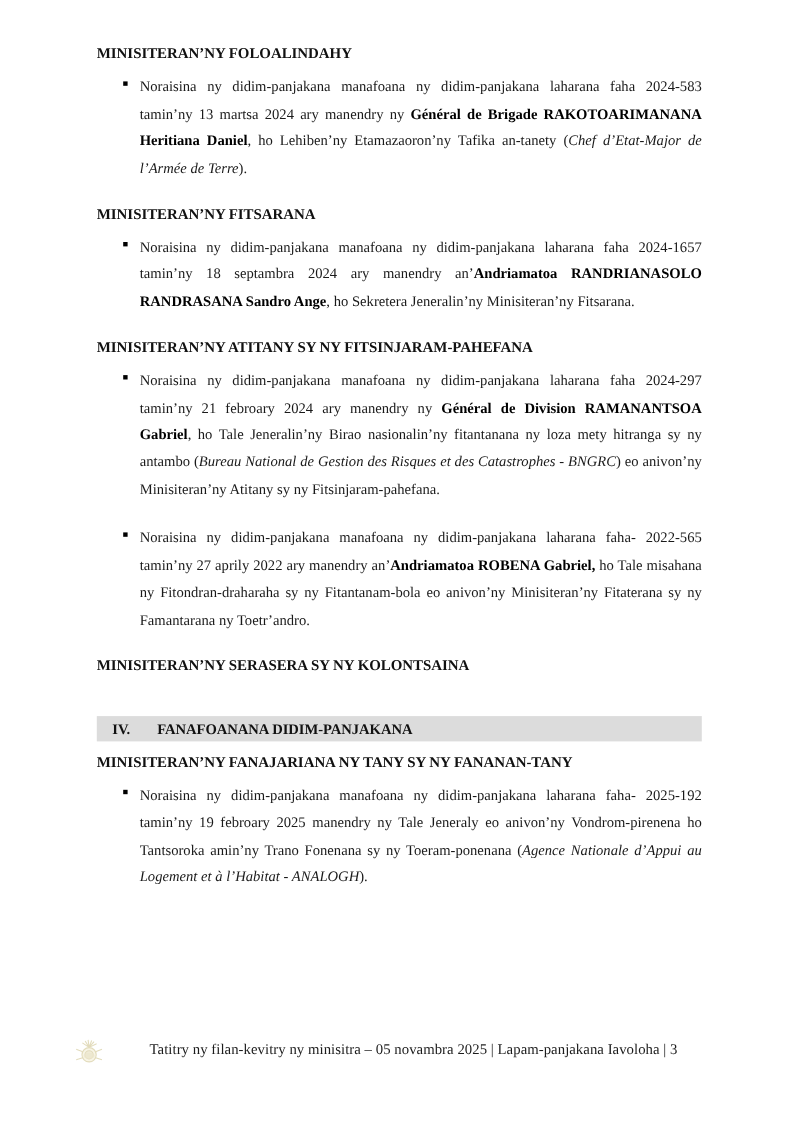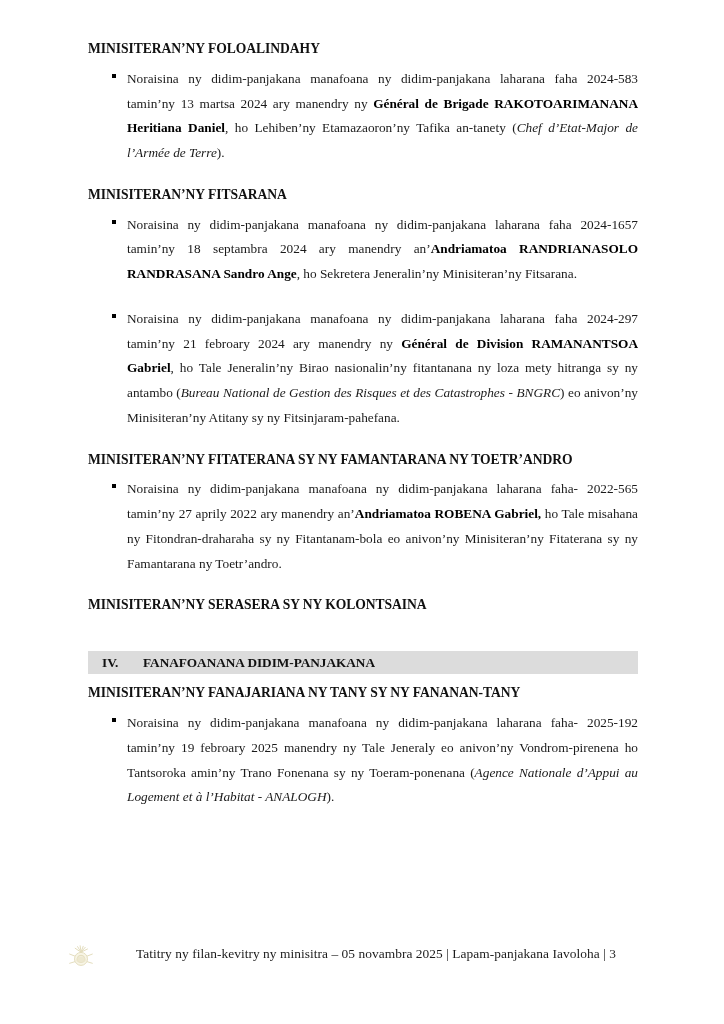--- a/index.html
+++ b/index.html
@@ -138,28 +138,28 @@
     <div class="spacer-sm"></div>
 
     <h2 class="ministry-heading">MINISITERAN’NY FITSARANA</h2>
     <div class="bullet-item">
       <span class="marker"></span>
       <div class="bullet-text"><span>Noraisina ny didim-panjakana manafoana ny didim-panjakana laharana faha 2024-1657 tamin’ny 18 septambra 2024 ary manendry an’</span><b>Andriamatoa RANDRIANASOLO RANDRASANA Sandro Ange</b><span>, ho Sekretera Jeneralin’ny Minisiteran’ny Fitsarana.</span></div>
     </div>
 
     <div class="spacer-sm"></div>
 
+    <h2 class="ministry-heading">MINISITERAN’NY ATITANY SY NY FITSINJARAM-PAHEFANA</h2>
     <div class="bullet-item">
       <span class="marker"></span>
       <div class="bullet-text"><span>Noraisina ny didim-panjakana manafoana ny didim-panjakana laharana faha 2024-297 tamin’ny 21 febroary 2024 ary manendry ny </span><b>Général de Division RAMANANTSOA Gabriel</b><span>, ho Tale Jeneralin’ny Birao nasionalin’ny fitantanana ny loza mety hitranga sy ny antambo (</span><i>Bureau National de Gestion des Risques et des Catastrophes - BNGRC</i><span>) eo anivon’ny Minisiteran’ny Atitany sy ny Fitsinjaram-pahefana.</span></div>
     </div>
 
     <div class="spacer-sm"></div>
 
-    <h2 class="ministry-heading">MINISITERAN’NY FITATERANA SY NY FAMANTARANA NY TOETR’ANDRO</h2>
     <div class="bullet-item">
       <span class="marker"></span>
       <div class="bullet-text"><span>Noraisina ny didim-panjakana manafoana ny didim-panjakana laharana faha- 2022-565 tamin’ny 27 aprily 2022 ary manendry an’</span><b>Andriamatoa ROBENA Gabriel,</b><span> ho Tale misahana ny Fitondran-draharaha sy ny Fitantanam-bola eo anivon’ny Minisiteran’ny Fitaterana sy ny Famantarana ny Toetr’andro.</span></div>
     </div>
 
     <div class="spacer-sm"></div>
 
     <h2 class="ministry-heading">MINISITERAN’NY SERASERA SY NY KOLONTSAINA</h2>
 
     <div class="spacer-lg"></div>

